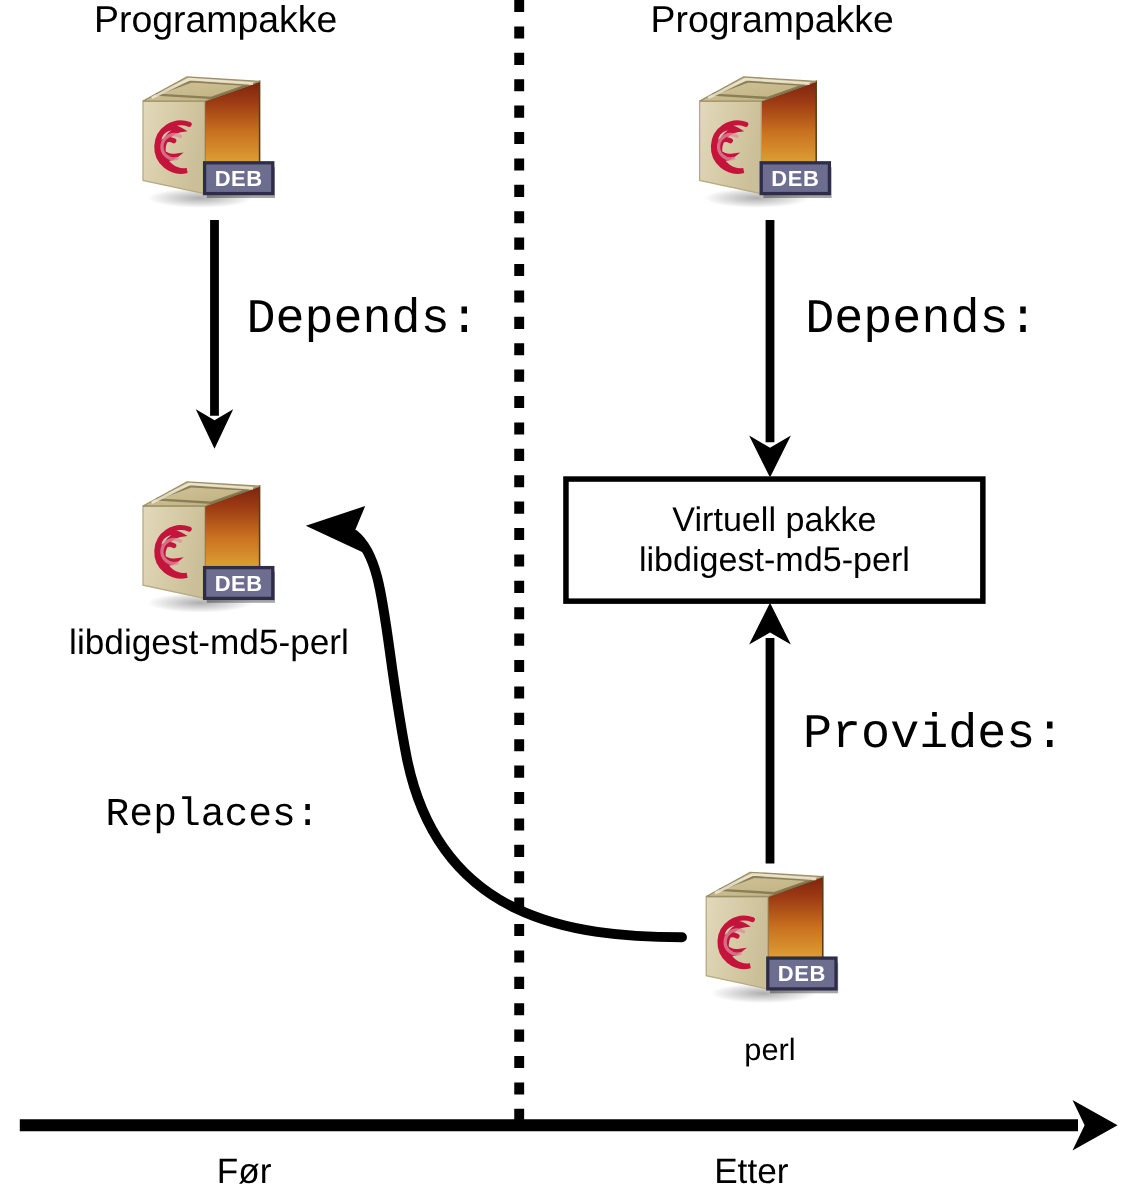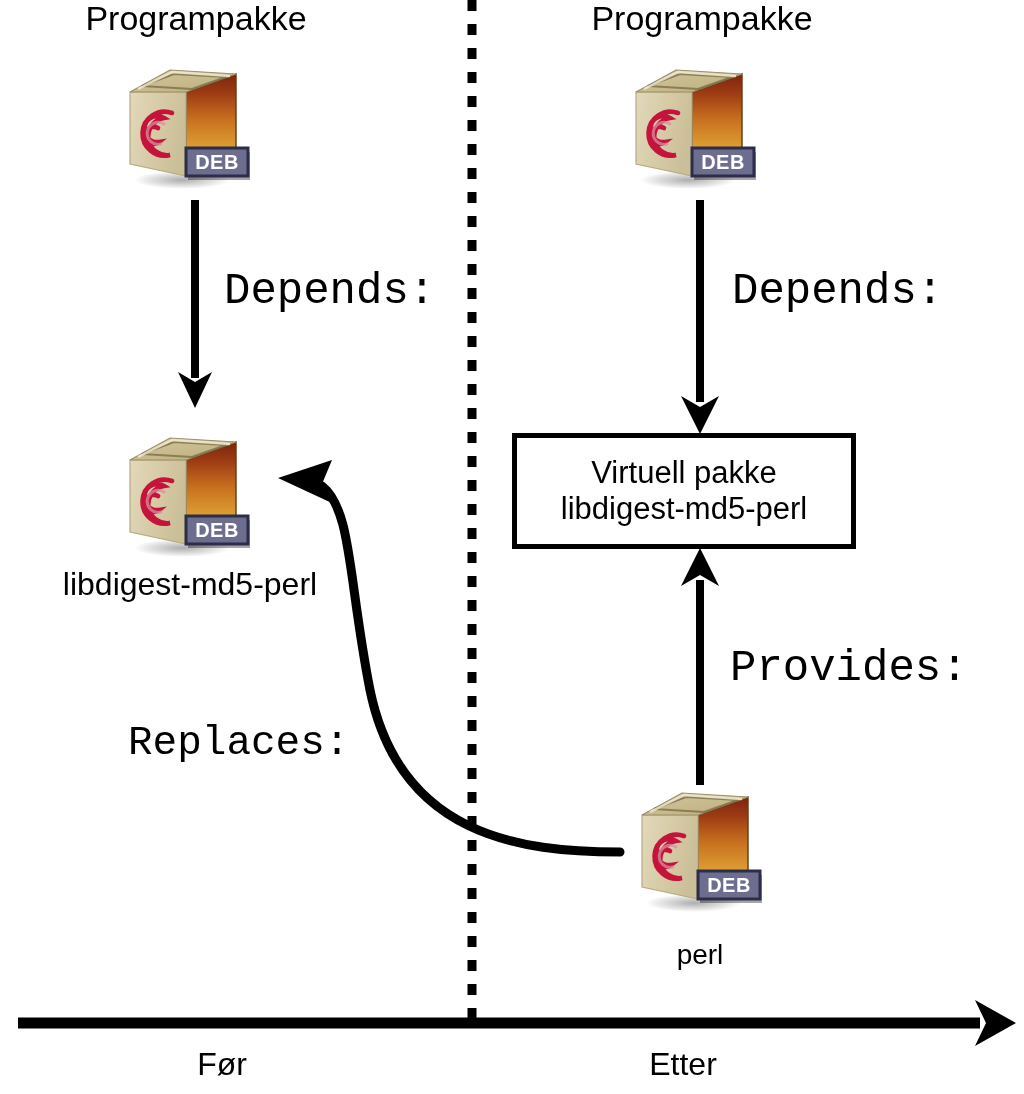--- a/index.html
+++ b/index.html
@@ -160,38 +160,38 @@
   </svg>
 
   <svg class="pkg-icon" style="left:614px; top:52px;" viewBox="0 0 148 148">
     <use href="#debpkg"></use>
   </svg>
 
   <svg class="pkg-icon" style="left:620px; top:775px;" viewBox="0 0 148 148">
     <use href="#debpkg"></use>
   </svg>
 
-  <div class="boxnode" style="left:512px; top:433px; width:344px; height:116px;">
+  <div class="boxnode" style="left:512px; top:433px; width:384px; height:116px;">
     <span class="sans" style="font-size:31px;">Virtuell pakke</span>
     <span class="sans" style="font-size:31px;">libdigest-md5-perl</span>
   </div>
 
   <div class="lbl sans ctr" style="left:196px; top:1px; font-size:34px;">Programpakke</div>
 
   <div class="lbl sans ctr" style="left:702px; top:1px; font-size:34px;">Programpakke</div>
 
   <div class="lbl mono" style="left:224px; top:268px; font-size:44px;">Depends:</div>
 
   <div class="lbl mono" style="left:732px; top:268px; font-size:44px;">Depends:</div>
 
   <div class="lbl sans ctr" style="left:190px; top:568px; font-size:32px;">libdigest-md5-perl</div>
 
   <div class="lbl mono" style="left:730px; top:645px; font-size:44px;">Provides:</div>
 
-  <div class="lbl mono" style="left:96px; top:722px; font-size:41px;margin-left:32px;">Replaces:</div>
+  <div class="lbl mono" style="left:96px; top:722px; font-size:36px;">Replaces:</div>
 
 
   <div class="lbl sans ctr" style="left:700px; top:940px; font-size:28px;">perl</div>
 
   <div class="lbl sans ctr" style="left:222px; top:1048px; font-size:32px;">Før</div>
 
   <div class="lbl sans ctr" style="left:683px; top:1048px; font-size:32px;">Etter</div>
 
 </div>
 

